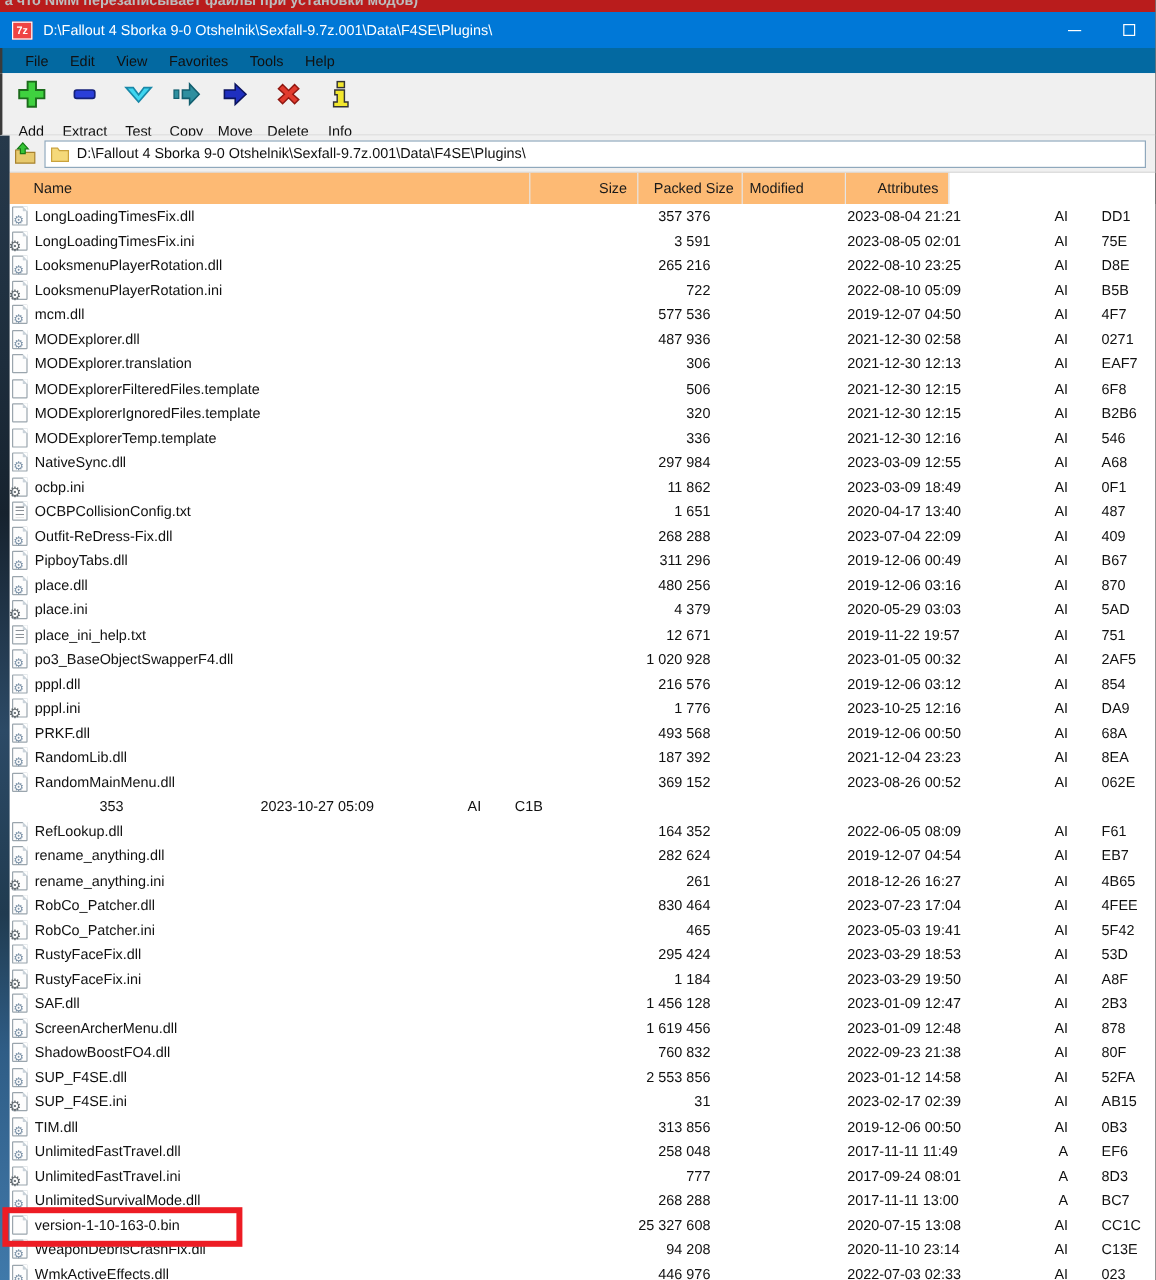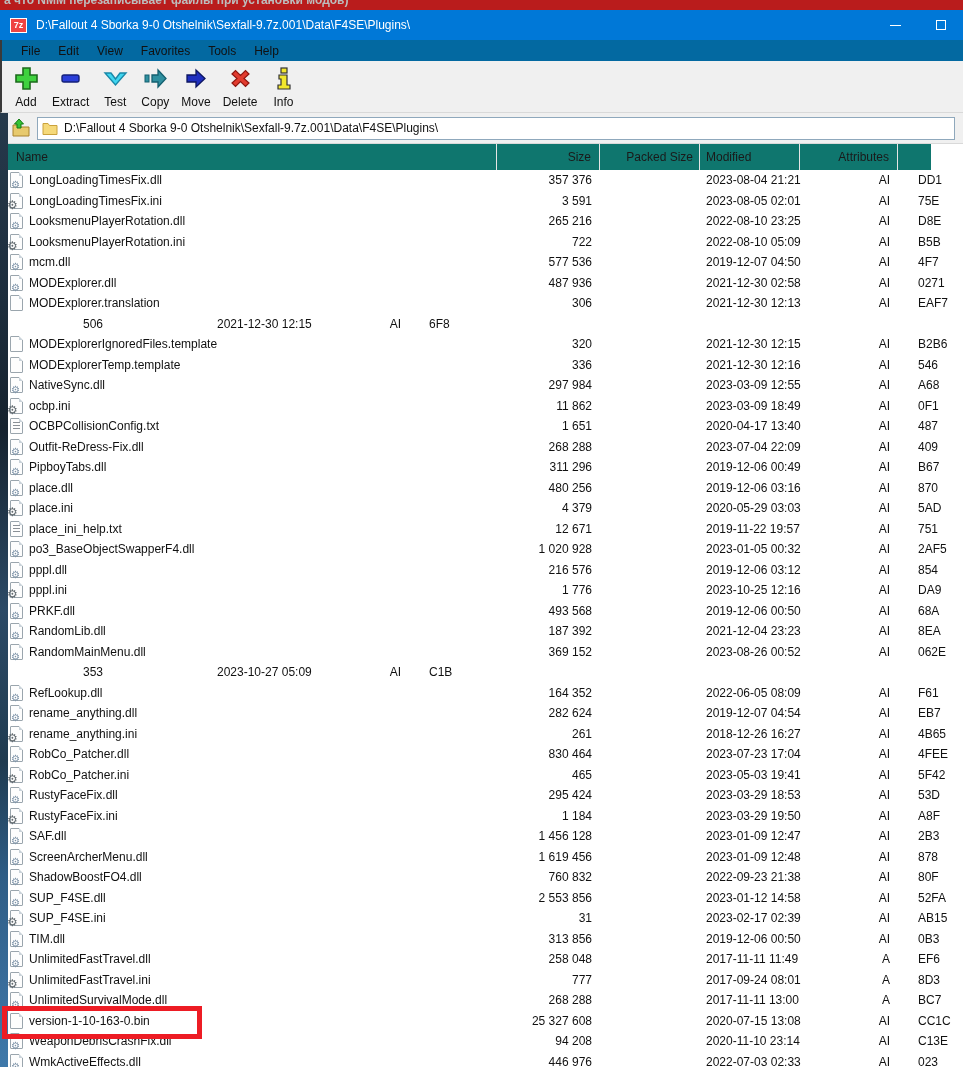--- a/index.html
+++ b/index.html
@@ -25,38 +25,38 @@
   .menubar { position:absolute; left:0; top:40px; width:963px; height:21px; background:#0369a1;
              display:flex; align-items:center; padding-left:10px; border-left:2px solid #3a3a3a; }
   .menu-item { padding:2px 9px; color:#111; cursor:default; }
 
   
   .toolbar { position:absolute; left:0; top:61px; width:963px; height:52px; background:#f0f0f0;
              display:flex; align-items:flex-start; padding:3px 0 0 4px; border-left:2px solid #3a3a3a;
              border-bottom:1px solid #d9d9d9; }
   .tbtn { display:flex; flex-direction:column; align-items:center; padding:1px 6px; min-width:40px; }
   .tbtn svg { width:27px; height:27px; }
-  .tbtn .tlabel { margin-top:3px; font-size:12px; color:#111; }
+  .tbtn .tlabel { margin-top:10px; font-size:12px; color:#111; }
 
   
   .addr-row { position:absolute; left:0; top:113px; width:963px; height:31px; background:#f0f0f0;
               display:flex; align-items:center; border-bottom:1px solid #d9d9d9; }
   .upbtn { width:24px; height:24px; margin-left:9px; background:transparent; border:none;
            display:flex; align-items:center; justify-content:center; }
   .addr-field { margin-left:4px; width:918px; height:23px; background:#fff; border:1px solid #8fa8bc;
                 display:flex; align-items:center; padding-left:4px; overflow:hidden; }
   .addr-field .path { margin-left:6px; white-space:nowrap; color:#111; }
 
   
   .left-strip { position:absolute; left:0; top:113px; width:8px; height:954px;
      background:linear-gradient(180deg,#26394b 0%,#1d2d3c 20%,#16222e 33%,#2c4a66 52%,#203b50 68%,#2f5d86 80%,#3a6e9c 92%,#3f79aa 100%); }
 
   
-  .lheader { position:absolute; left:8px; top:144px; width:923px; height:26px; background:#0f766e;
-             display:flex; color:#1a1a1a; }
+  .lheader { position:absolute; left:8px; top:144px; width:783px; height:26px; background:#fdba74;
+             display:flex; color:#1a1a1a;padding-left:12px; }
   .hc { display:flex; align-items:center; border-right:1px solid #e5e5e5; height:26px; }
   .hc.name   { width:489px; padding-left:8px; }
   .hc.size   { width:103px; justify-content:flex-end; padding-right:8px; }
   .hc.packed { width:100px; justify-content:flex-end; padding-right:6px; }
   .hc.mod    { width:100px; padding-left:6px; }
   .hc.attr   { width:98px;  justify-content:flex-end; padding-right:8px; }
   .hc.crc    { flex:1; border-right:none; }
 
   
   .list { position:absolute; left:8px; top:170px; width:955px; height:897px; background:#fff; overflow:hidden; }
@@ -257,20 +257,24 @@
           <span class="ficon plain"></span>
           <span>MODExplorer.translation</span>
         </div>
         <div class="c size">306</div>
         <div class="c packed"></div>
         <div class="c mod">2021-12-30 12:13</div>
         <div class="c attr">AI</div>
         <div class="c crc">EAF7</div>
       </div>
       <div class="row">
+        <div class="c name">
+          <span class="ficon plain"></span>
+          <span>MODExplorerFilteredFiles.template</span>
+        </div>
         <div class="c size">506</div>
         <div class="c packed"></div>
         <div class="c mod">2021-12-30 12:15</div>
         <div class="c attr">AI</div>
         <div class="c crc">6F8</div>
       </div>
       <div class="row">
         <div class="c name">
           <span class="ficon plain"></span>
           <span>MODExplorerIgnoredFiles.template</span>

